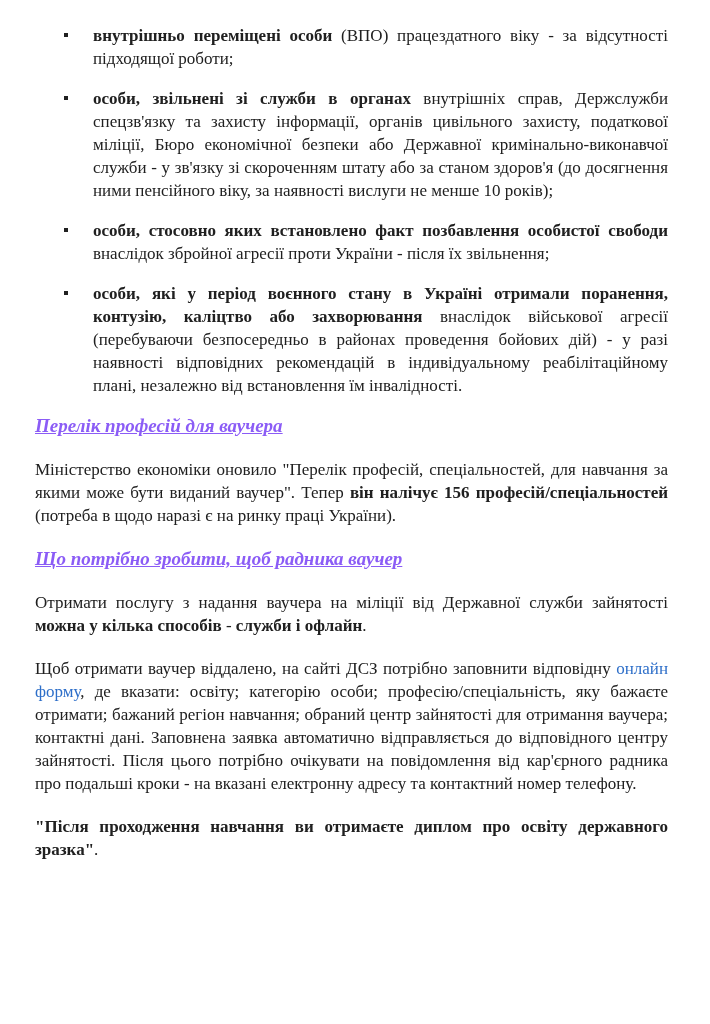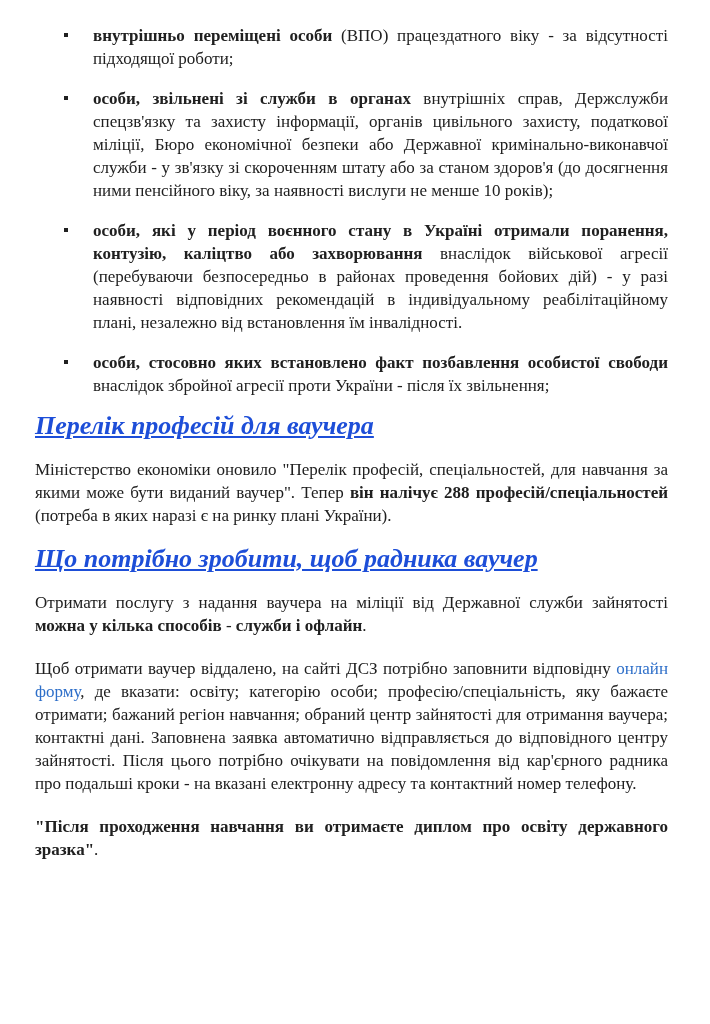--- a/index.html
+++ b/index.html
@@ -39,27 +39,27 @@
     top: 9px;
     width: 4px;
     height: 4px;
     background: #202020;
   }
   p.para {
     margin: 0 0 20px 0;
     text-align: justify;
   }
   h2.hd {
-    font-size: 26px;
+    font-size: 19px;
     line-height: 24px;
     margin: 0 0 20px 0;
     font-weight: bold;
     font-style: italic;
     text-decoration: underline;
-    color: #1d4ed8;
+    color: #8b5cf6;
   }
   .b { font-weight: bold; }
   a.lnk {
     color: var(--link-color, #2e6fc9);
     text-decoration: none;
     cursor: pointer;
   }
 </style>
 </head>
 <body style="color: rgb(32, 32, 32); background: rgb(255, 255, 255);">
@@ -73,31 +73,31 @@
     </li>
     <li>
       <span class="marker"></span>
     </li>
     <li>
       <span class="marker"></span>
       <span><span class="b">особи, звільнені зі служби в органах</span><span> внутрішніх справ, Держслужби спецзв'язку та захисту інформації, органів цивільного захисту, податкової міліції, Бюро економічної безпеки або Державної кримінально-виконавчої служби - у зв'язку зі скороченням штату або за станом здоров'я (до досягнення ними пенсійного віку, за наявності вислуги не менше 10 років);</span></span>
     </li>
     <li>
       <span class="marker"></span>
-      <span><span class="b">особи, які у період воєнного стану в Україні отримали поранення, контузію, каліцтво або захворювання</span><span> внаслідок військової агресії (перебуваючи безпосередньо в районах проведення бойових дій) - у разі наявності відповідних рекомендацій в індивідуальному реабілітаційному плані, незалежно від встановлення їм інвалідності.</span></span>
+      <span><span class="b">особи, стосовно яких встановлено факт позбавлення особистої свободи</span><span> внаслідок збройної агресії проти України - після їх звільнення;</span></span>
     </li>
     <li>
       <span class="marker"></span>
-      <span><span class="b">особи, стосовно яких встановлено факт позбавлення особистої свободи</span><span> внаслідок збройної агресії проти України - після їх звільнення;</span></span>
+      <span><span class="b">особи, які у період воєнного стану в Україні отримали поранення, контузію, каліцтво або захворювання</span><span> внаслідок військової агресії (перебуваючи безпосередньо в районах проведення бойових дій) - у разі наявності відповідних рекомендацій в індивідуальному реабілітаційному плані, незалежно від встановлення їм інвалідності.</span></span>
     </li>
   </ul>
 
   <h2 class="hd">Перелік професій для ваучера</h2>
 
-  <p class="para"><span>Міністерство економіки оновило "Перелік професій, спеціальностей, для навчання за якими може бути виданий ваучер". Тепер </span><span class="b">він налічує 288 професій/спеціальностей</span><span> (потреба в яких наразі є на ринку плані України).</span></p>
+  <p class="para"><span>Міністерство економіки оновило "Перелік професій, спеціальностей, для навчання за якими може бути виданий ваучер". Тепер </span><span class="b">він налічує 156 професій/спеціальностей</span><span> (потреба в щодо наразі є на ринку праці України).</span></p>
 
   <h2 class="hd">Що потрібно зробити, щоб радника ваучер</h2>
 
   <p class="para"><span>Отримати послугу з надання ваучера на міліції від Державної служби зайнятості </span><span class="b">можна у кілька способів</span><span> - </span><span class="b">служби і офлайн</span><span>.</span></p>
 
   <p class="para"><span>Щоб отримати ваучер віддалено, на сайті ДСЗ потрібно заповнити відповідну </span><a class="lnk" href="#">онлайн форму</a><span>, де вказати: освіту; категорію особи; професію/спеціальність, яку бажаєте отримати; бажаний регіон навчання; обраний центр зайнятості для отримання ваучера; контактні дані. Заповнена заявка автоматично відправляється до відповідного центру зайнятості. Після цього потрібно очікувати на повідомлення від кар'єрного радника про подальші кроки - на вказані електронну адресу та контактний номер телефону.</span></p>
 
 
   <p class="para"><span class="b">"Після проходження навчання ви отримаєте диплом про освіту державного зразка"</span><span>.</span></p>
 

